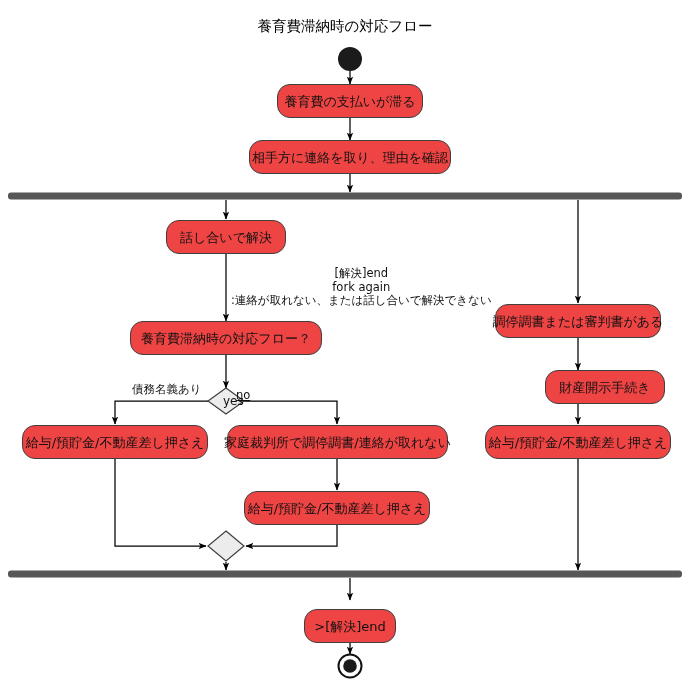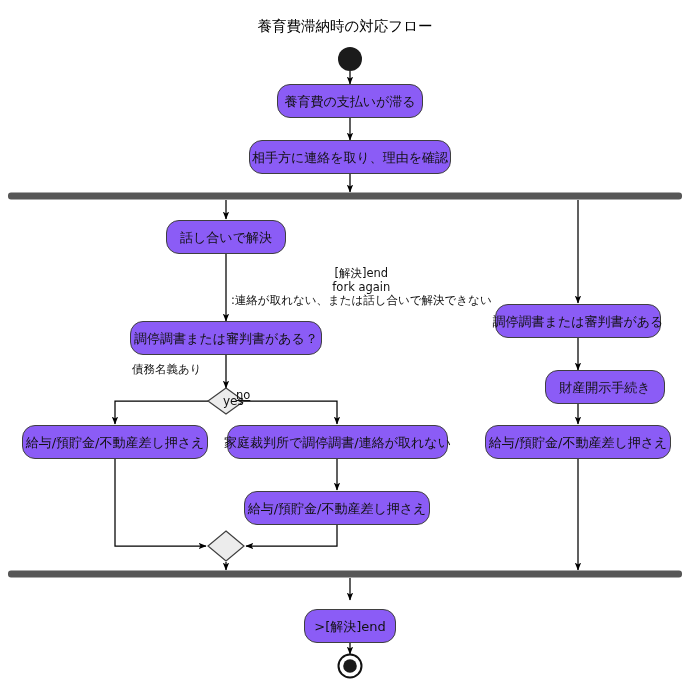--- a/index.html
+++ b/index.html
@@ -22,21 +22,21 @@
   svg#wires {
     position: absolute;
     left: 0;
     top: 0;
     width: 690px;
     height: 688px;
   }
   .node {
     position: absolute;
     box-sizing: border-box;
-    background: #8b5cf6;
+    background: #ef4444;
     border: 1.2px solid #3f3f3f;
     border-radius: 13px;
     display: flex;
     align-items: center;
     justify-content: center;
     font-size: 13px;
     line-height: 1;
     white-space: nowrap;
     color: #111111;
   }
@@ -135,39 +135,39 @@
 
     <polygon points="226,531 244,546 226,561 208,546" fill="#ececec" stroke="#3f3f3f" stroke-width="1.2"></polygon>
   </svg>
 
   <div class="node" style="left:277px; top:84px; width:146px; height:34px;">養育費の支払いが滞る</div>
 
   <div class="node" style="left:249px; top:140px; width:202px; height:34px;">相手方に連絡を取り、理由を確認</div>
 
   <div class="node" style="left:166px; top:220px; width:120px; height:34px;">話し合いで解決</div>
 
-  <div class="node" style="left:130px; top:321px; width:192px; height:34px;">調停調書または審判書がある？</div>
+  <div class="node" style="left:130px; top:321px; width:192px; height:34px;">養育費滞納時の対応フロー？</div>
 
   <div class="node" style="left:22px; top:425px; width:186px; height:34px;">給与/預貯金/不動産差し押さえ</div>
 
   <div class="node" style="left:227px; top:425px; width:221px; height:34px;">家庭裁判所で調停調書/連絡が取れない</div>
 
   <div class="node" style="left:244px; top:491px; width:186px; height:34px;">給与/預貯金/不動産差し押さえ</div>
 
   <div class="node" style="left:495px; top:304px; width:166px; height:34px;">調停調書または審判書がある</div>
 
   <div class="node" style="left:545px; top:370px; width:120px; height:34px;">財産開示手続き</div>
 
   <div class="node" style="left:485px; top:425px; width:186px; height:34px;">給与/預貯金/不動産差し押さえ</div>
 
   <div class="node" style="left:304px; top:601px; width:92px; height:34px;margin-top:8px;">&gt;[解決]end</div>
 
   <div class="edge-label" style="left:231px; top:267px;">[解決]end
 fork again
 :連絡が取れない、または話し合いで解決できない</div>
 
-  <div class="small-label" style="left:132px; top:362px;">債務名義あり</div>
+  <div class="small-label" style="left:132px; top:382px;">債務名義あり</div>
 
   <div class="decision-text" style="left:215px; top:394px;">yes</div>
 
   <div class="small-label" style="left:236px; top:388px;text-decoration:underline;">no</div>
 
 </div>
 
 </body></html>

